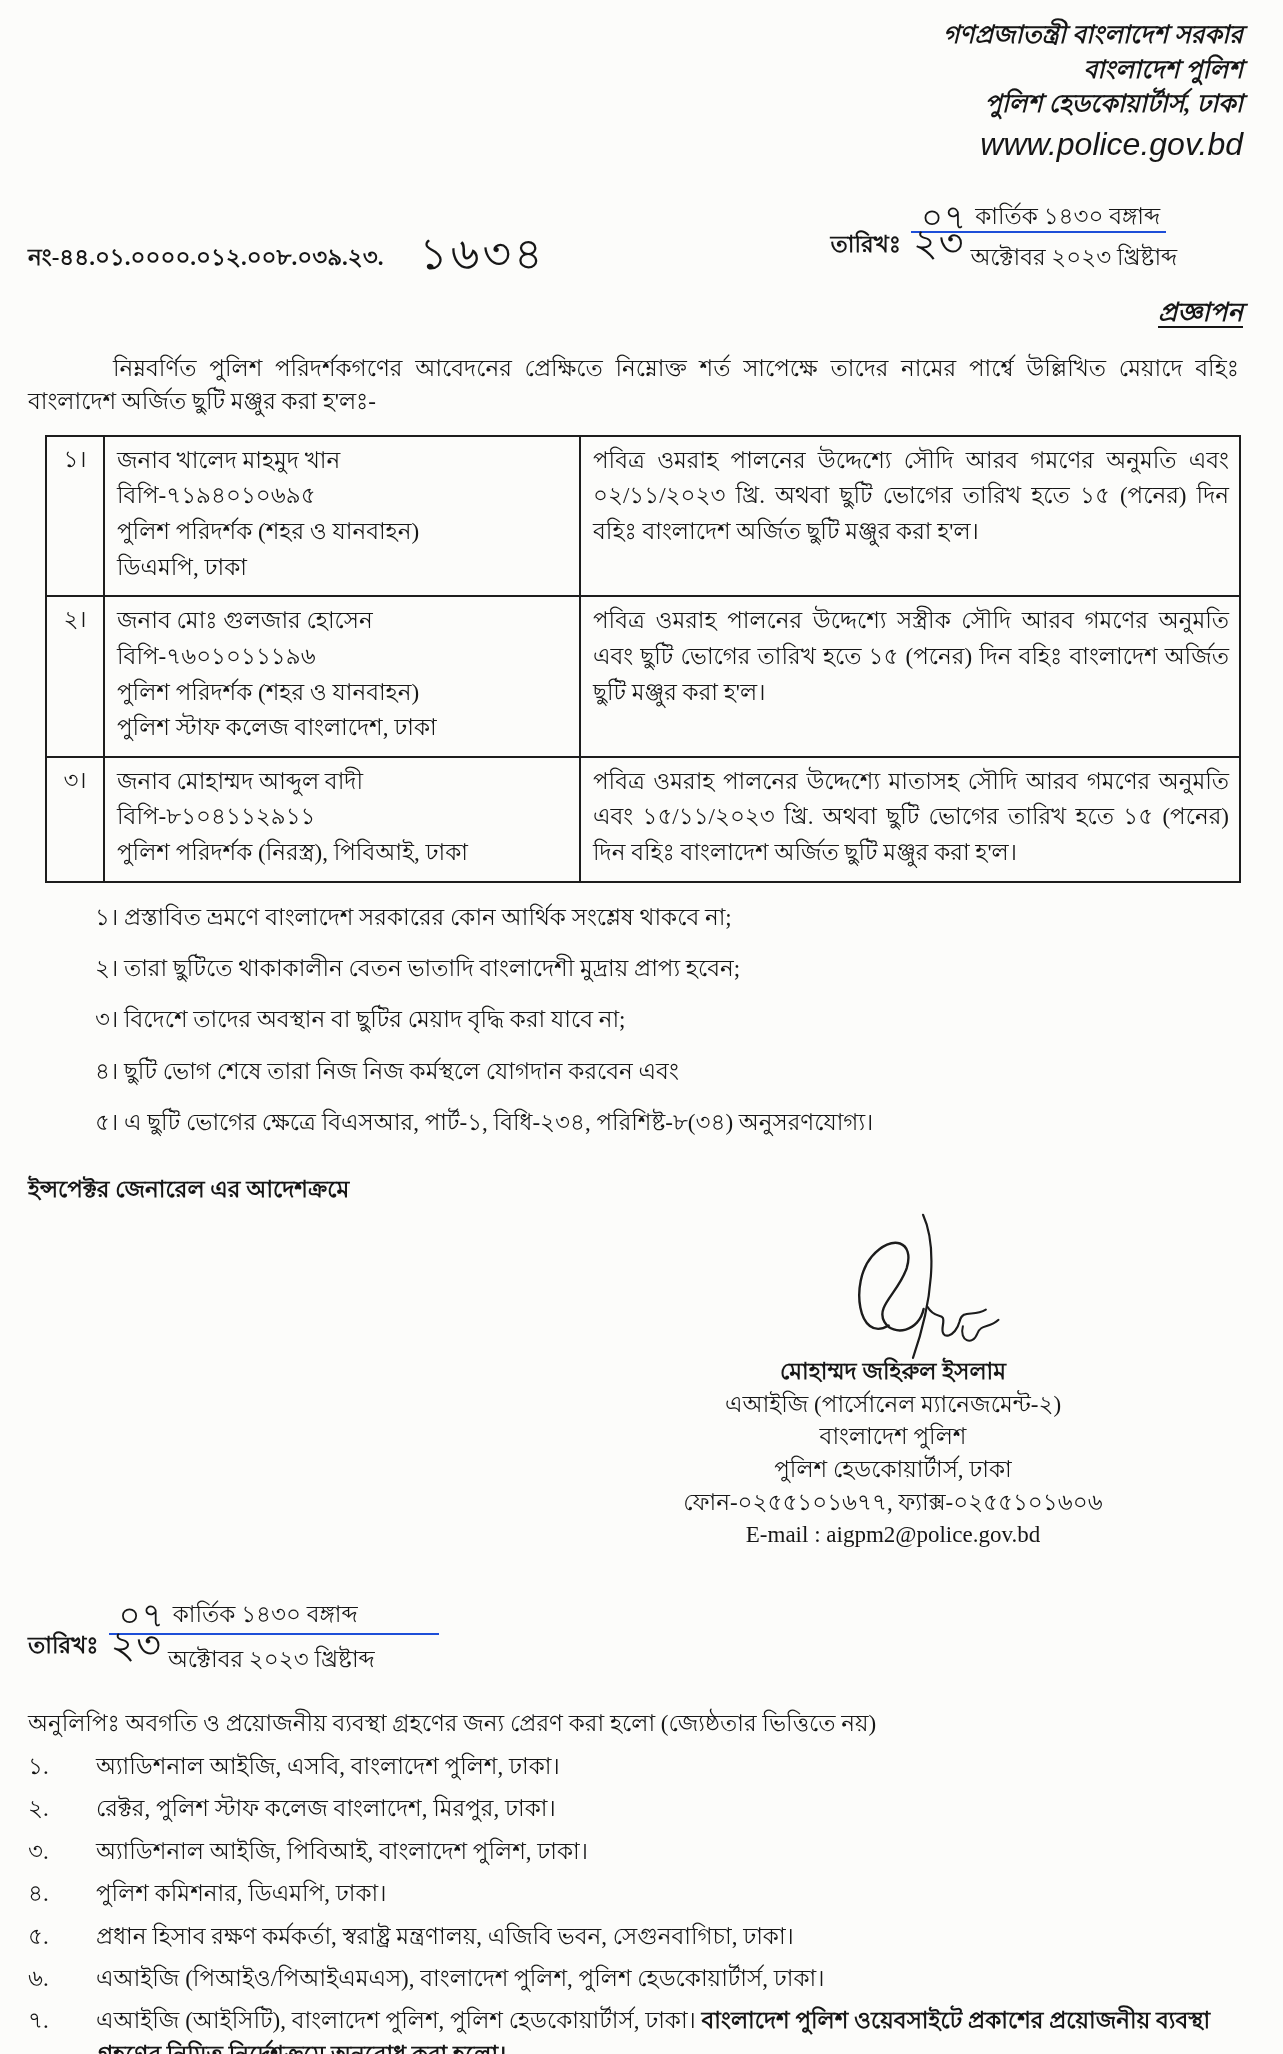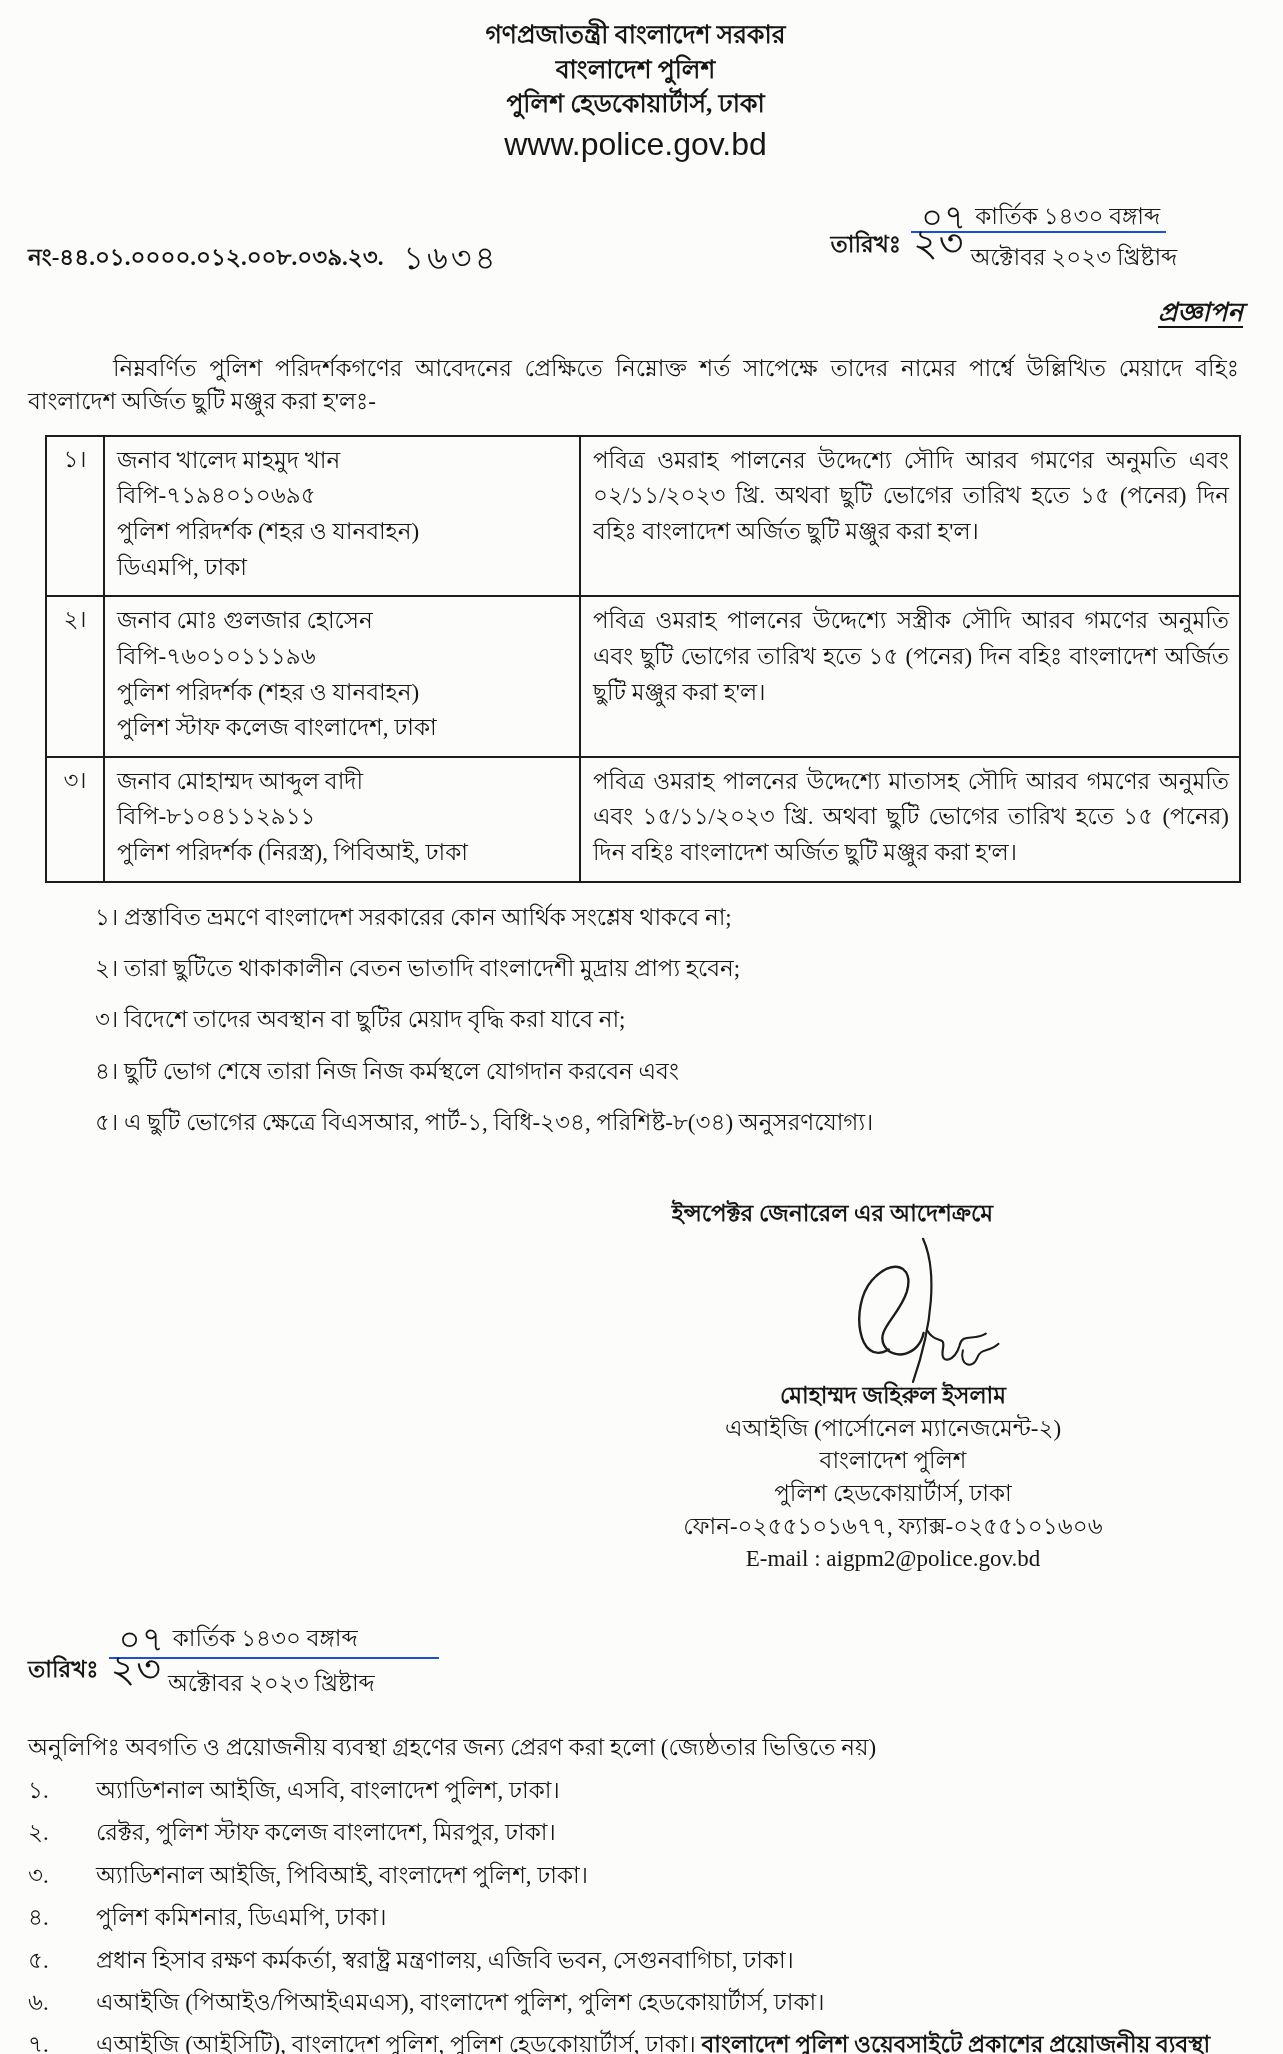--- a/index.html
+++ b/index.html
@@ -11,34 +11,34 @@
     background:#fcfcfa;
     color:#161616;
     font-family:"Liberation Serif","DejaVu Serif",serif;
     font-size:23px;
     line-height:1.45;
     box-sizing:border-box;
     padding:18px 40px 30px 28px;
     overflow:hidden;
   }
   
-  .doc-header{text-align:center;line-height:1.38;}
+  .doc-header{text-align:right;line-height:1.38;font-style:italic;}
   .doc-header .h-line{font-size:25px;font-weight:600;}
   .doc-header .h-site{font-size:32px;font-weight:400;font-family:"Liberation Sans",sans-serif;}
   
   .memo-row{display:flex;justify-content:space-between;align-items:flex-end;margin-top:34px;}
   .memo-left{white-space:nowrap;}
   .memo-number{font-size:23px;font-weight:600;}
   .hw{
     font-family:"DejaVu Serif",serif;
     font-weight:400;
     letter-spacing:3px;
     display:inline-block;
   }
-  .hw-big{font-size:32px;line-height:.8;position:relative;top:4px;margin-left:14px;}
+  .hw-big{font-size:44px;line-height:.8;position:relative;top:4px;margin-left:30px;}
   .date-block{display:flex;align-items:center;gap:10px;margin-right:2px;}
   .date-label{font-weight:600;white-space:nowrap;position:relative;top:8px;}
   .date-frac{display:inline-block;text-align:left;min-width:330px;}
   .date-top{border-bottom:2px solid #1d4ed8;padding:0 6px 2px 10px;white-space:nowrap;}
   .date-bottom{padding:6px 6px 0 2px;white-space:nowrap;}
   .hw-day-top{font-size:34px;line-height:.7;position:relative;top:5px;margin-right:8px;letter-spacing:1px;}
   .hw-day-bottom{font-size:38px;line-height:.7;position:relative;top:-9px;margin-right:6px;letter-spacing:1px;}
   
   .doc-title{text-align:right;margin-top:20px;font-style:italic;}
   .doc-title span{font-size:26px;font-weight:600;text-decoration:underline;text-underline-offset:5px;}
@@ -48,21 +48,21 @@
   table.leave-table{border-collapse:collapse;margin:16px 0 0 17px;width:1196px;table-layout:fixed;}
   .leave-table td{border:2px solid #1d1d1d;vertical-align:top;padding:6px 10px 10px 12px;}
   .leave-table .cell-serial{width:48px;text-align:center;padding-left:4px;padding-right:4px;}
   .leave-table .cell-name{width:452px;line-height:1.55;}
   .leave-table .cell-detail{text-align:justify;line-height:1.55;}
   
   .conditions{margin:16px 0 0 67px;}
   .cond-heading{font-weight:600;}
   .cond-item{margin-top:18px;}
   
-  .order-line{margin-top:58px;margin-right:250px;text-align:right;font-weight:600;}
+  .order-line{margin-top:34px;margin-right:250px;font-weight:600;}
   .sig-wrap{width:560px;margin:0 70px 0 auto;text-align:center;}
   .sig-scribble{margin:4px 0 -14px 60px;transform:rotate(-4deg);}
   .sig-line{line-height:1.42;}
   .sig-name{font-weight:600;}
   
   .ref-row{display:flex;justify-content:space-between;align-items:flex-end;margin-top:46px;}
   
   .copies{margin-top:30px;}
   .copies-heading{margin-bottom:10px;}
   .copy-item{display:flex;margin-top:9px;}

